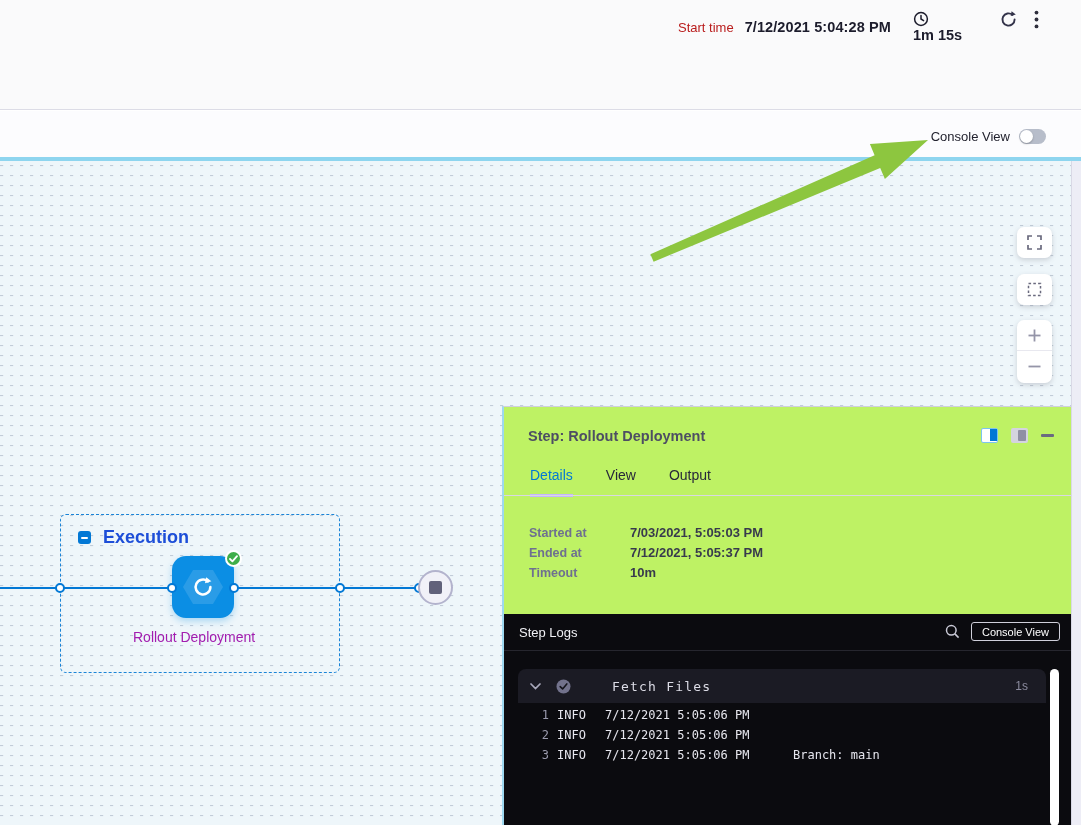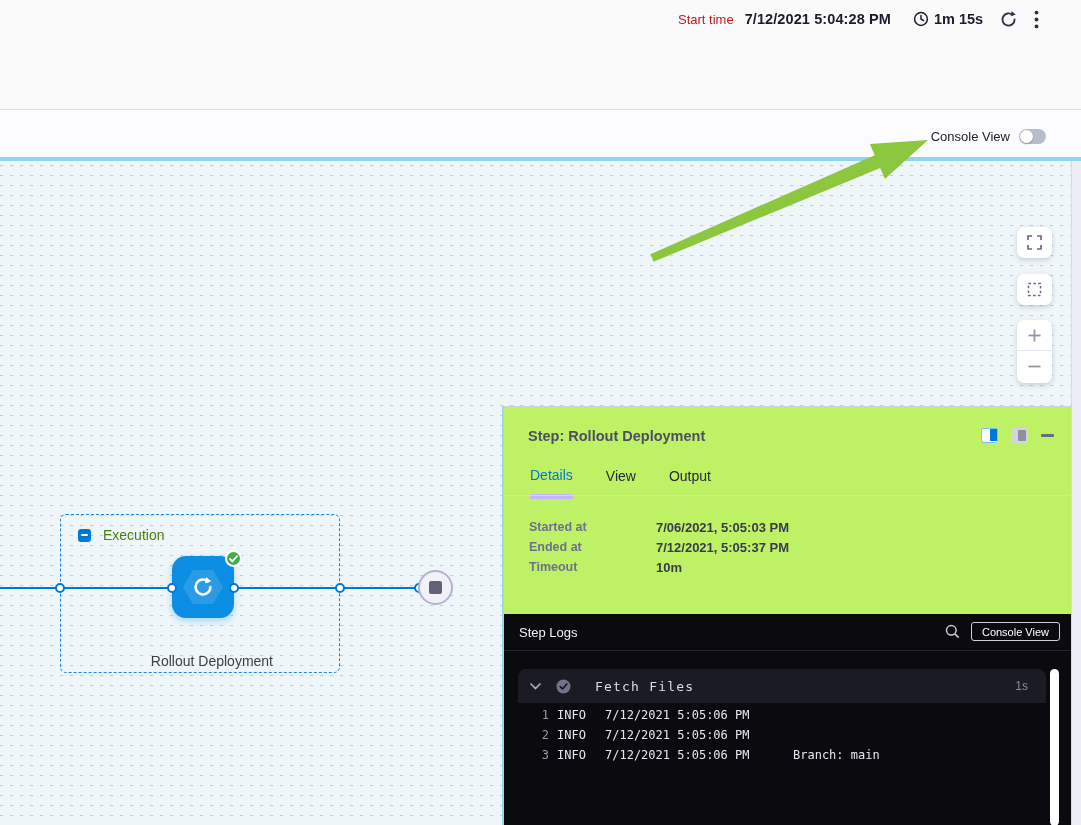--- a/index.html
+++ b/index.html
@@ -3,21 +3,21 @@
 <meta charset="utf-8">
 <style>
   * { margin:0; padding:0; box-sizing:border-box; }
   html,body { width:1081px; height:825px; font-family:"Liberation Sans", sans-serif; background:#fff; overflow:hidden; }
 
   
   #top-header { position:absolute; left:0; top:0; width:1081px; height:110px; background:#fafafb; border-bottom:1px solid #dcdce6; z-index:10; }
   #start-info { position:absolute; left:678px; top:11px; display:flex; align-items:center; }
   .start-label { font-size:13px; color:#b91c1c; margin-right:11px; }
   .start-value { font-size:14.5px; font-weight:600; color:#1c1c2c; letter-spacing:.1px; }
-  .elapsed-wrap { display:flex; margin-left:22px; }
+  .elapsed-wrap { display:flex; margin-left:22px;flex-direction:column; }
   .elapsed-wrap svg { margin-right:5px; }
   .elapsed { font-size:14.5px; font-weight:600; color:#1c1c2c; }
   #header-actions { position:absolute; left:999px; top:10px; display:flex; align-items:center; gap:16px; }
   .icon-btn { background:none; border:none; cursor:pointer; display:flex; align-items:center; justify-content:center; padding:0; }
 
   
   #toolbar { position:absolute; left:0; top:111px; width:1081px; height:50px; background:#fcfcfe; border-bottom:4px solid #8ed5ef; z-index:10; }
   #console-toggle-wrap { position:absolute; right:35px; top:18px; display:flex; align-items:center; gap:9px; }
   .console-label { font-size:13px; color:#22222e; }
   .toggle { width:27px; height:15px; border-radius:8px; background:#b7bdca; position:relative; cursor:pointer; border:none; }
@@ -35,66 +35,66 @@
   #zoom-group .half { width:35px; height:31px; background:none; border:none; display:flex; align-items:center; justify-content:center; cursor:pointer; }
   #zoom-group .half:first-child { border-bottom:1px solid #e8e8ef; }
 
   
   #edge-line { position:absolute; left:0; top:426px; width:436px; height:2px; background:#0278d5; }
   .port { position:absolute; width:10px; height:10px; border-radius:50%; background:#fff; border:2px solid #0278d5; top:422px; }
   #execution-box { position:absolute; left:60px; top:353px; width:280px; height:159px; border:1px dashed #1a84d7; border-radius:6px; }
   #execution-head { position:absolute; left:78px; top:366px; display:flex; align-items:center; gap:12px; }
   #collapse-btn { width:13px; height:13px; background:#0278d5; border:none; border-radius:3px; position:relative; cursor:pointer; }
   #collapse-btn::after { content:""; position:absolute; left:3px; top:5.5px; width:7px; height:2px; background:#fff; border-radius:1px; }
-  .group-label { font-size:14px; color:#4d7c0f; }
+  .group-label { font-size:18px; color:#1d4ed8;font-weight:bold; }
   #step-node { position:absolute; left:172px; top:395px; width:62px; height:62px; background:#0b8ee4; border-radius:14px; cursor:pointer;
                box-shadow:0 3px 7px rgba(11,142,228,.30); display:flex; align-items:center; justify-content:center; }
   #step-node .hex { position:absolute; width:40px; height:34px; background:rgba(255,255,255,.13);
                     clip-path:polygon(25% 0,75% 0,100% 50%,75% 100%,25% 100%,0 50%); }
   #node-badge { position:absolute; left:225px; top:389px; width:17px; height:17px; background:#3fae49; border:2px solid #fff; border-radius:50%;
                 display:flex; align-items:center; justify-content:center; }
-  #node-label { position:absolute; left:133px; top:489px; width:140px; text-align:right; font-size:14px; line-height:22px; color:#404040; }
+  #node-label { position:absolute; left:133px; top:465px; width:140px; text-align:left; font-size:14px; line-height:22px; color:#a21caf; }
   #end-node { position:absolute; left:418px; top:409px; width:35px; height:35px; border-radius:50%; background:#f1f1f8; border:2px solid #b3b3cd;
               display:flex; align-items:center; justify-content:center; cursor:pointer; }
   #end-node .sq { width:13px; height:13px; background:#61617a; border-radius:2px; }
 
   
   #arrow-svg { position:absolute; left:0; top:0; z-index:60; pointer-events:none; }
 
   
   #detail-panel { position:absolute; left:502px; top:406px; width:579px; height:419px; background:#bef264; border-top:1px solid #d0d0dd; border-left:2px solid #9ed8f0; z-index:20; }
   #panel-title { position:absolute; left:24px; top:21px; font-size:14.5px; font-weight:600; color:#4d4e63; }
   #panel-actions { position:absolute; right:27px; top:21px; display:flex; align-items:center; gap:13px; }
   .split-icon-a { width:17px; height:15px; border:1.5px solid #7cc4ef; border-radius:2px; background:#fff; position:relative; }
   .split-icon-a::after { content:""; position:absolute; right:0; top:0; width:7px; height:12px; background:#0278d5; }
   .split-icon-b { width:17px; height:15px; border-radius:2px; background:#d4d4df; position:relative; }
   .split-icon-b::after { content:""; position:absolute; right:2px; top:2px; width:8px; height:11px; background:#8f8fa4; border-radius:1px; }
   .min-dash { width:13px; height:2.5px; background:#6a6b80; border-radius:1px; }
 
   #tabs { position:absolute; left:26px; top:60px; display:flex; gap:33px; }
   .tab { font-size:14px; color:#27283a; padding-bottom:11px; cursor:pointer; border-bottom:3px solid transparent; background:none; border-top:none; border-left:none; border-right:none; }
-  .tab.active { color:#0278d5; border-bottom:5px solid #c4b5fd; }
+  .tab.active { color:#0278d5; border-bottom:3px solid #c4b5fd; }
   #tabs-divider { position:absolute; left:0; top:88px; width:579px; height:1px; background:#d8d8e3; }
 
   #details-rows { position:absolute; left:25px; top:113px; }
-  .d-row { display:flex; height:20px; align-items:flex-start;gap:26px; }
+  .d-row { display:flex; height:20px; align-items:flex-end; }
   .d-label { width:101px; font-size:12.5px; font-weight:600; color:#6e7090; }
   .d-value { font-size:13px; font-weight:700; color:#383a4d; }
 
   
   #logs-section { position:absolute; left:0; top:207px; width:579px; height:212px; background:#0b0b0f; }
   #logs-bar { position:absolute; left:0; top:0; width:100%; height:37px; border-bottom:1px solid #26262e; }
   #logs-title { position:absolute; left:15px; top:11px; font-size:13px; color:#f1f1f5; }
   #logs-search { position:absolute; right:123px; top:10px; }
   #console-view-btn { position:absolute; right:23px; top:8px; height:19px; padding:0 10px; background:transparent; border:1px solid #cfcfda; border-radius:3px;
                       color:#fff; font-size:11px; font-family:"Liberation Sans",sans-serif; cursor:pointer; }
   #log-group-head { position:absolute; left:14px; top:55px; width:528px; height:34px; background:#1b1b24; border-radius:8px 8px 0 0; display:flex; align-items:center; cursor:pointer; }
   #log-group-head .chev { margin-left:12px; }
   #log-group-head .chk { margin-left:15px; }
-  #group-name { margin-left:24px; font-family:"DejaVu Sans Mono",monospace; font-size:13px; letter-spacing:1.2px; color:#dcdce6; }
+  #group-name { margin-left:41px; font-family:"DejaVu Sans Mono",monospace; font-size:13px; letter-spacing:1.2px; color:#dcdce6; }
   #group-duration { margin-left:auto; margin-right:18px; font-size:12px; color:#8b8b9e; }
   #log-lines { position:absolute; left:14px; top:91px; width:528px; font-family:"DejaVu Sans Mono",monospace; font-size:12px; line-height:20px; color:#e6e6ee; }
   .log-row { display:flex; align-items:flex-start; }
   .ln { width:31px; text-align:right; color:#9a9aac; flex:none; }
   .lvl { width:48px; margin-left:8px; flex:none; }
   .lts { width:188px; flex:none; }
   .lmsg { width:240px; word-break:break-all; }
   .lmsg .hl { font-weight:bold; color:#fff; background:#000; }
   .lmsg a { color:#e6e6ee; text-decoration:underline; cursor:pointer; }
   #log-scrollbar { position:absolute; left:546px; top:55px; width:9px; height:157px; background:#fff; border-radius:5px; cursor:pointer; }
@@ -250,21 +250,21 @@
   <div id="tabs">
     <button class="tab active">Details</button>
     <button class="tab">View</button>
     <button class="tab">Output</button>
   </div>
   <div id="tabs-divider"></div>
 
   <div id="details-rows">
     <div class="d-row">
       <span class="d-label">Started at</span>
-      <span class="d-value">7/06/2021, 5:05:03 PM</span>
+      <span class="d-value">7/03/2021, 5:05:03 PM</span>
     </div>
     <div class="d-row">
       <span class="d-label">Ended at</span>
       <span class="d-value">7/12/2021, 5:05:37 PM</span>
     </div>
     <div class="d-row">
       <span class="d-label">Timeout</span>
       <span class="d-value">10m</span>
     </div>
   </div>

